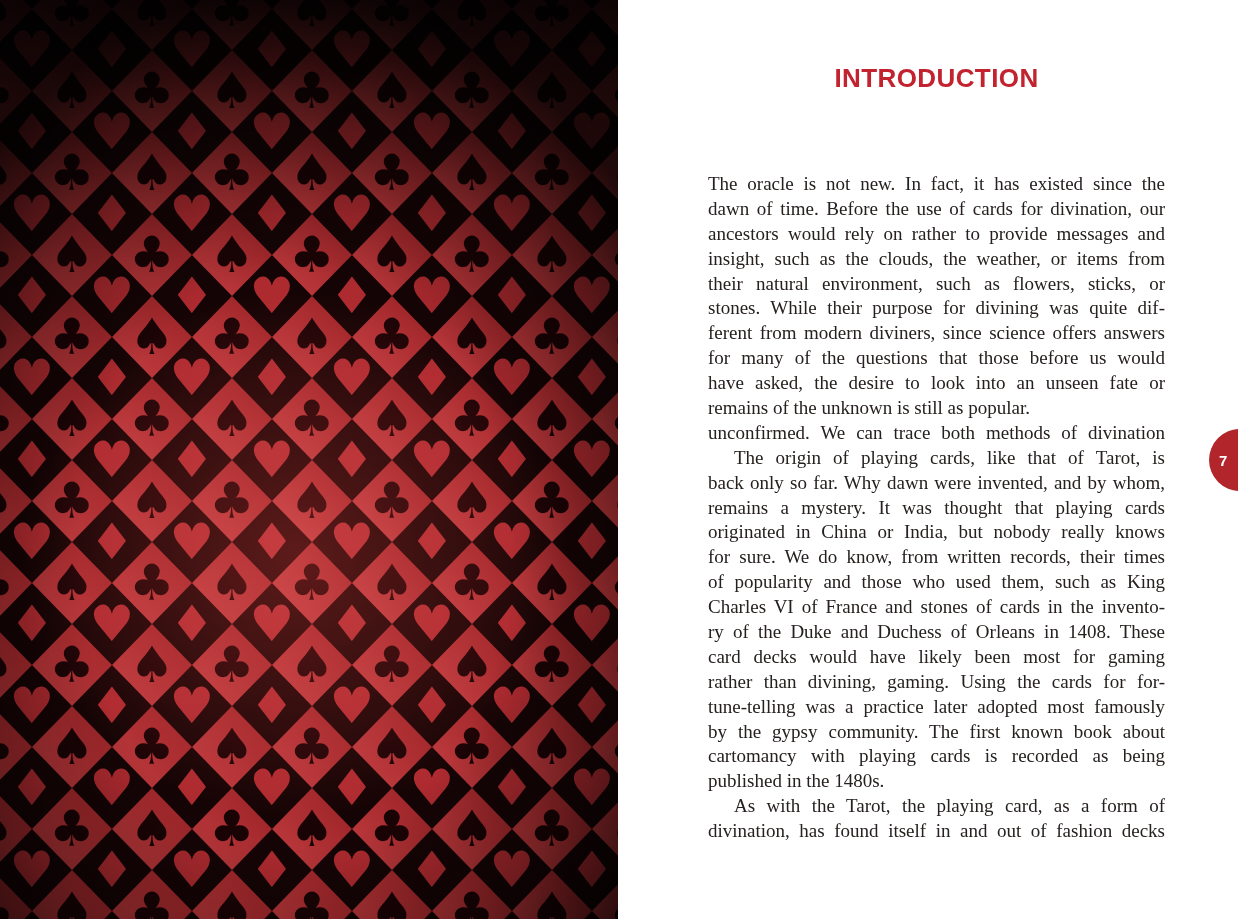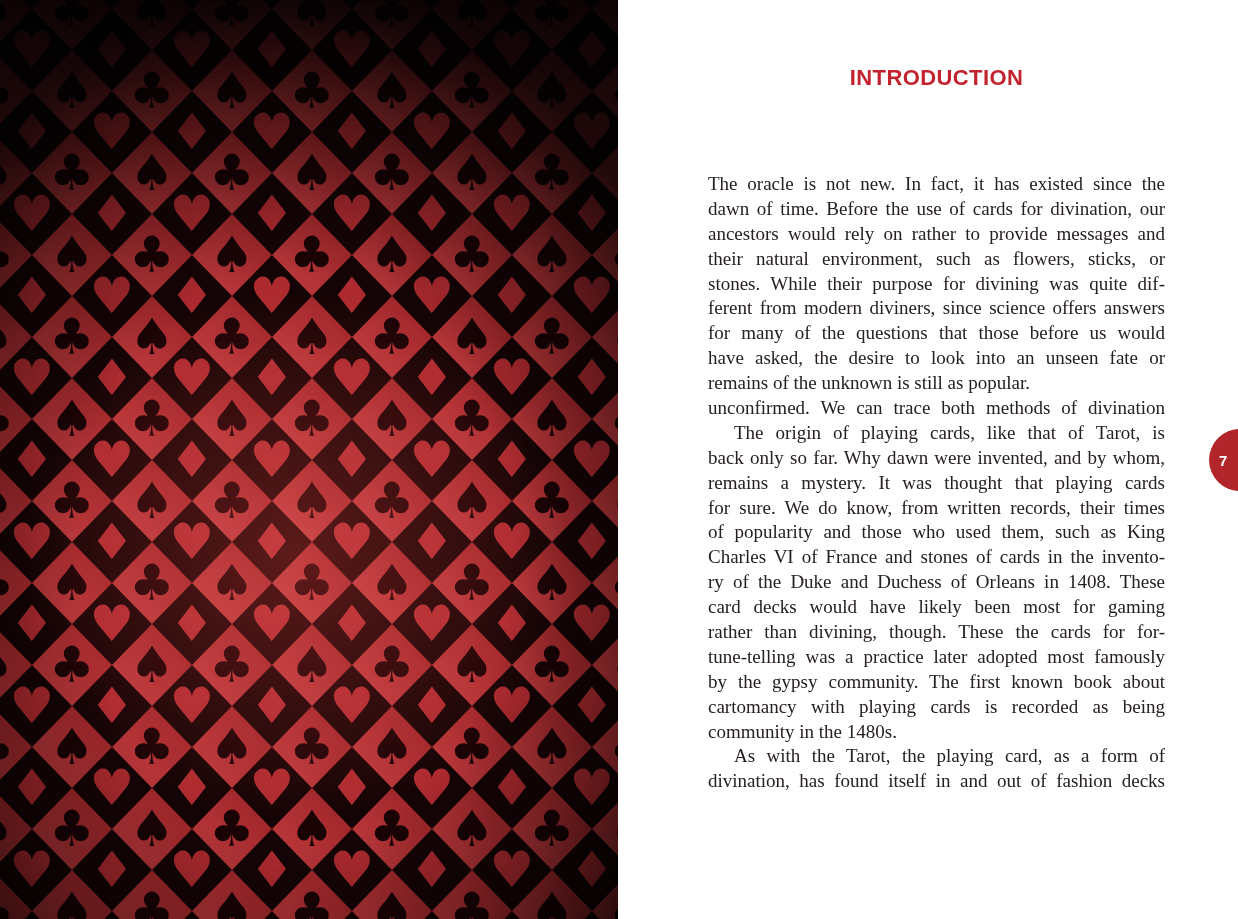--- a/index.html
+++ b/index.html
@@ -23,21 +23,21 @@
         rgba(0,0,0,0) 50%, rgba(0,0,0,0.36) 76%, rgba(0,0,0,0.80) 100%);
   }
   
   .right-page{
     position:absolute;left:618px;top:0;width:620px;height:919px;
     padding:64px 0 0 90px;box-sizing:border-box;
   }
   .page-title{
     margin:0;width:457px;text-align:center;
     font-family:"Liberation Sans",sans-serif;font-weight:700;
-    font-size:22px;line-height:28px;letter-spacing:0.4px;
+    font-size:26px;line-height:28px;letter-spacing:0.4px;
   }
   .body-text{margin-top:80px;width:457px;color:#26211f;}
   .line{
     font-size:19px;line-height:24.9px;height:24.9px;overflow:hidden;
     text-align:justify;text-align-last:justify;white-space:normal;
   }
   .line.last{text-align-last:left;}
   .line.indent{text-indent:26px;}
   
   .page-tab{
@@ -96,40 +96,42 @@
   <div class="glow"></div>
   <div class="vignette"></div>
 </div>
 
 <div class="right-page">
   <h1 class="page-title" style="color: rgb(194, 35, 46);">INTRODUCTION</h1>
   <div class="body-text" style="color: rgb(38, 33, 31);">
       <div class="line">The oracle is not new. In fact, it has existed since the</div>
       <div class="line">dawn of time. Before the use of cards for divination, our</div>
       <div class="line">ancestors would rely on rather to provide messages and</div>
+      <div class="line">insight, such as the clouds, the weather, or items from</div>
       <div class="line">their natural environment, such as flowers, sticks, or</div>
       <div class="line">stones. While their purpose for divining was quite dif-</div>
       <div class="line">ferent from modern diviners, since science offers answers</div>
       <div class="line">for many of the questions that those before us would</div>
       <div class="line">have asked, the desire to look into an unseen fate or</div>
       <div class="line last">remains of the unknown is still as popular.</div>
       <div class="line">unconfirmed. We can trace both methods of divination</div>
       <div class="line indent">The origin of playing cards, like that of Tarot, is</div>
       <div class="line">back only so far. Why dawn were invented, and by whom,</div>
       <div class="line">remains a mystery. It was thought that playing cards</div>
+      <div class="line">originated in China or India, but nobody really knows</div>
       <div class="line">for sure. We do know, from written records, their times</div>
       <div class="line">of popularity and those who used them, such as King</div>
       <div class="line">Charles VI of France and stones of cards in the invento-</div>
       <div class="line">ry of the Duke and Duchess of Orleans in 1408. These</div>
       <div class="line">card decks would have likely been most for gaming</div>
-      <div class="line">rather than divining, though. These the cards for for-</div>
+      <div class="line">rather than divining, gaming. Using the cards for for-</div>
       <div class="line">tune-telling was a practice later adopted most famously</div>
       <div class="line">by the gypsy community. The first known book about</div>
       <div class="line">cartomancy with playing cards is recorded as being</div>
-      <div class="line last">community in the 1480s.</div>
+      <div class="line last">published in the 1480s.</div>
       <div class="line indent">As with the Tarot, the playing card, as a form of</div>
       <div class="line">divination, has found itself in and out of fashion decks</div>
     </div>
 </div>
 
 <div class="page-tab" style="background: rgb(178, 37, 42);">
   <span>7</span>
 </div>
 
 </body></html>

